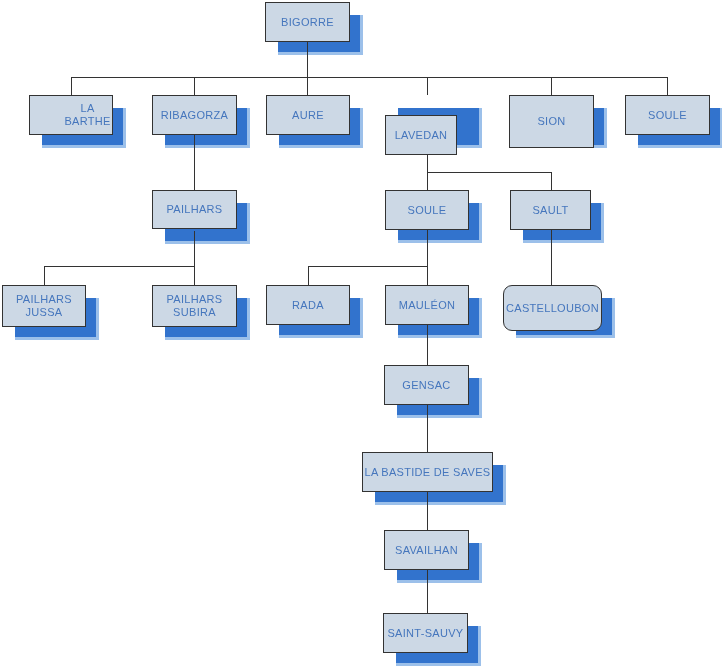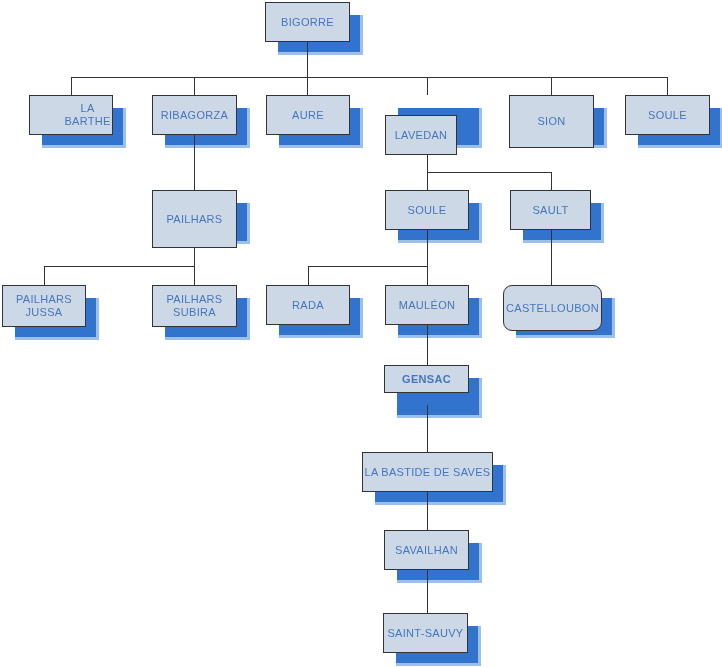--- a/index.html
+++ b/index.html
@@ -75,26 +75,26 @@
   <div class="line" style="left:427px; top:492px; width:1px;   height:38px;"></div>
   <div class="line" style="left:427px; top:570px; width:1px;   height:43px;"></div>
 
   <div class="node" style="left:265px; top:2px;   width:85px;  height:40px;">BIGORRE</div>
   <div class="node" style="left:29px;  top:95px;  width:84px;  height:40px;padding-left:35px;">LA BARTHE</div>
   <div class="node" style="left:152px; top:95px;  width:85px;  height:40px;">RIBAGORZA</div>
   <div class="node" style="left:266px; top:95px;  width:84px;  height:40px;">AURE</div>
   <div class="node" style="left:385px; top:88px;  width:72px;  height:40px;margin-top:27px;">LAVEDAN</div>
   <div class="node" style="left:509px; top:95px;  width:85px;  height:53px;">SION</div>
   <div class="node" style="left:625px; top:95px;  width:85px;  height:40px;">SOULE</div>
-  <div class="node" style="left:152px; top:190px; width:85px;  height:58px;">PAILHARS</div>
+  <div class="node" style="left:152px; top:190px; width:85px;  height:39px;">PAILHARS</div>
   <div class="node" style="left:385px; top:190px; width:84px;  height:40px;">SOULE</div>
   <div class="node" style="left:510px; top:190px; width:81px;  height:40px;">SAULT</div>
   <div class="node" style="left:2px;   top:285px; width:84px;  height:42px;">PAILHARS JUSSA</div>
   <div class="node" style="left:152px; top:285px; width:85px;  height:42px;">PAILHARS SUBIRA</div>
   <div class="node" style="left:266px; top:285px; width:84px;  height:40px;">RADA</div>
   <div class="node" style="left:385px; top:285px; width:84px;  height:40px;">MAULÉON</div>
   <div class="node" style="left:503px; top:285px; width:99px;  height:46px;border-radius:9px;">CASTELLOUBON</div>
-  <div class="node" style="left:384px; top:365px; width:85px;  height:28px;font-weight:bold;">GENSAC</div>
+  <div class="node" style="left:384px; top:365px; width:85px;  height:40px;">GENSAC</div>
   <div class="node" style="left:384px; top:530px; width:85px;  height:40px;">SAVAILHAN</div>
   <div class="node" style="left:362px; top:452px; width:131px; height:40px; white-space:nowrap;">LA BASTIDE DE SAVES</div>
   <div class="node" style="left:383px; top:613px; width:85px;  height:40px; white-space:nowrap;">SAINT-SAUVY</div>
 
 </div>
 
 </body></html>

